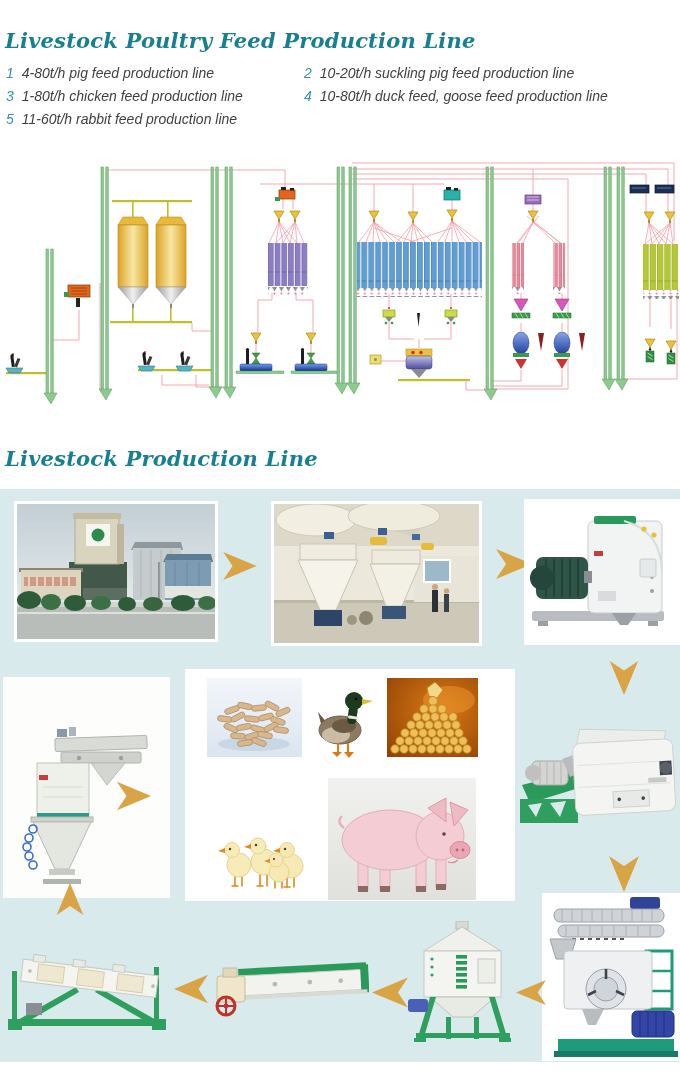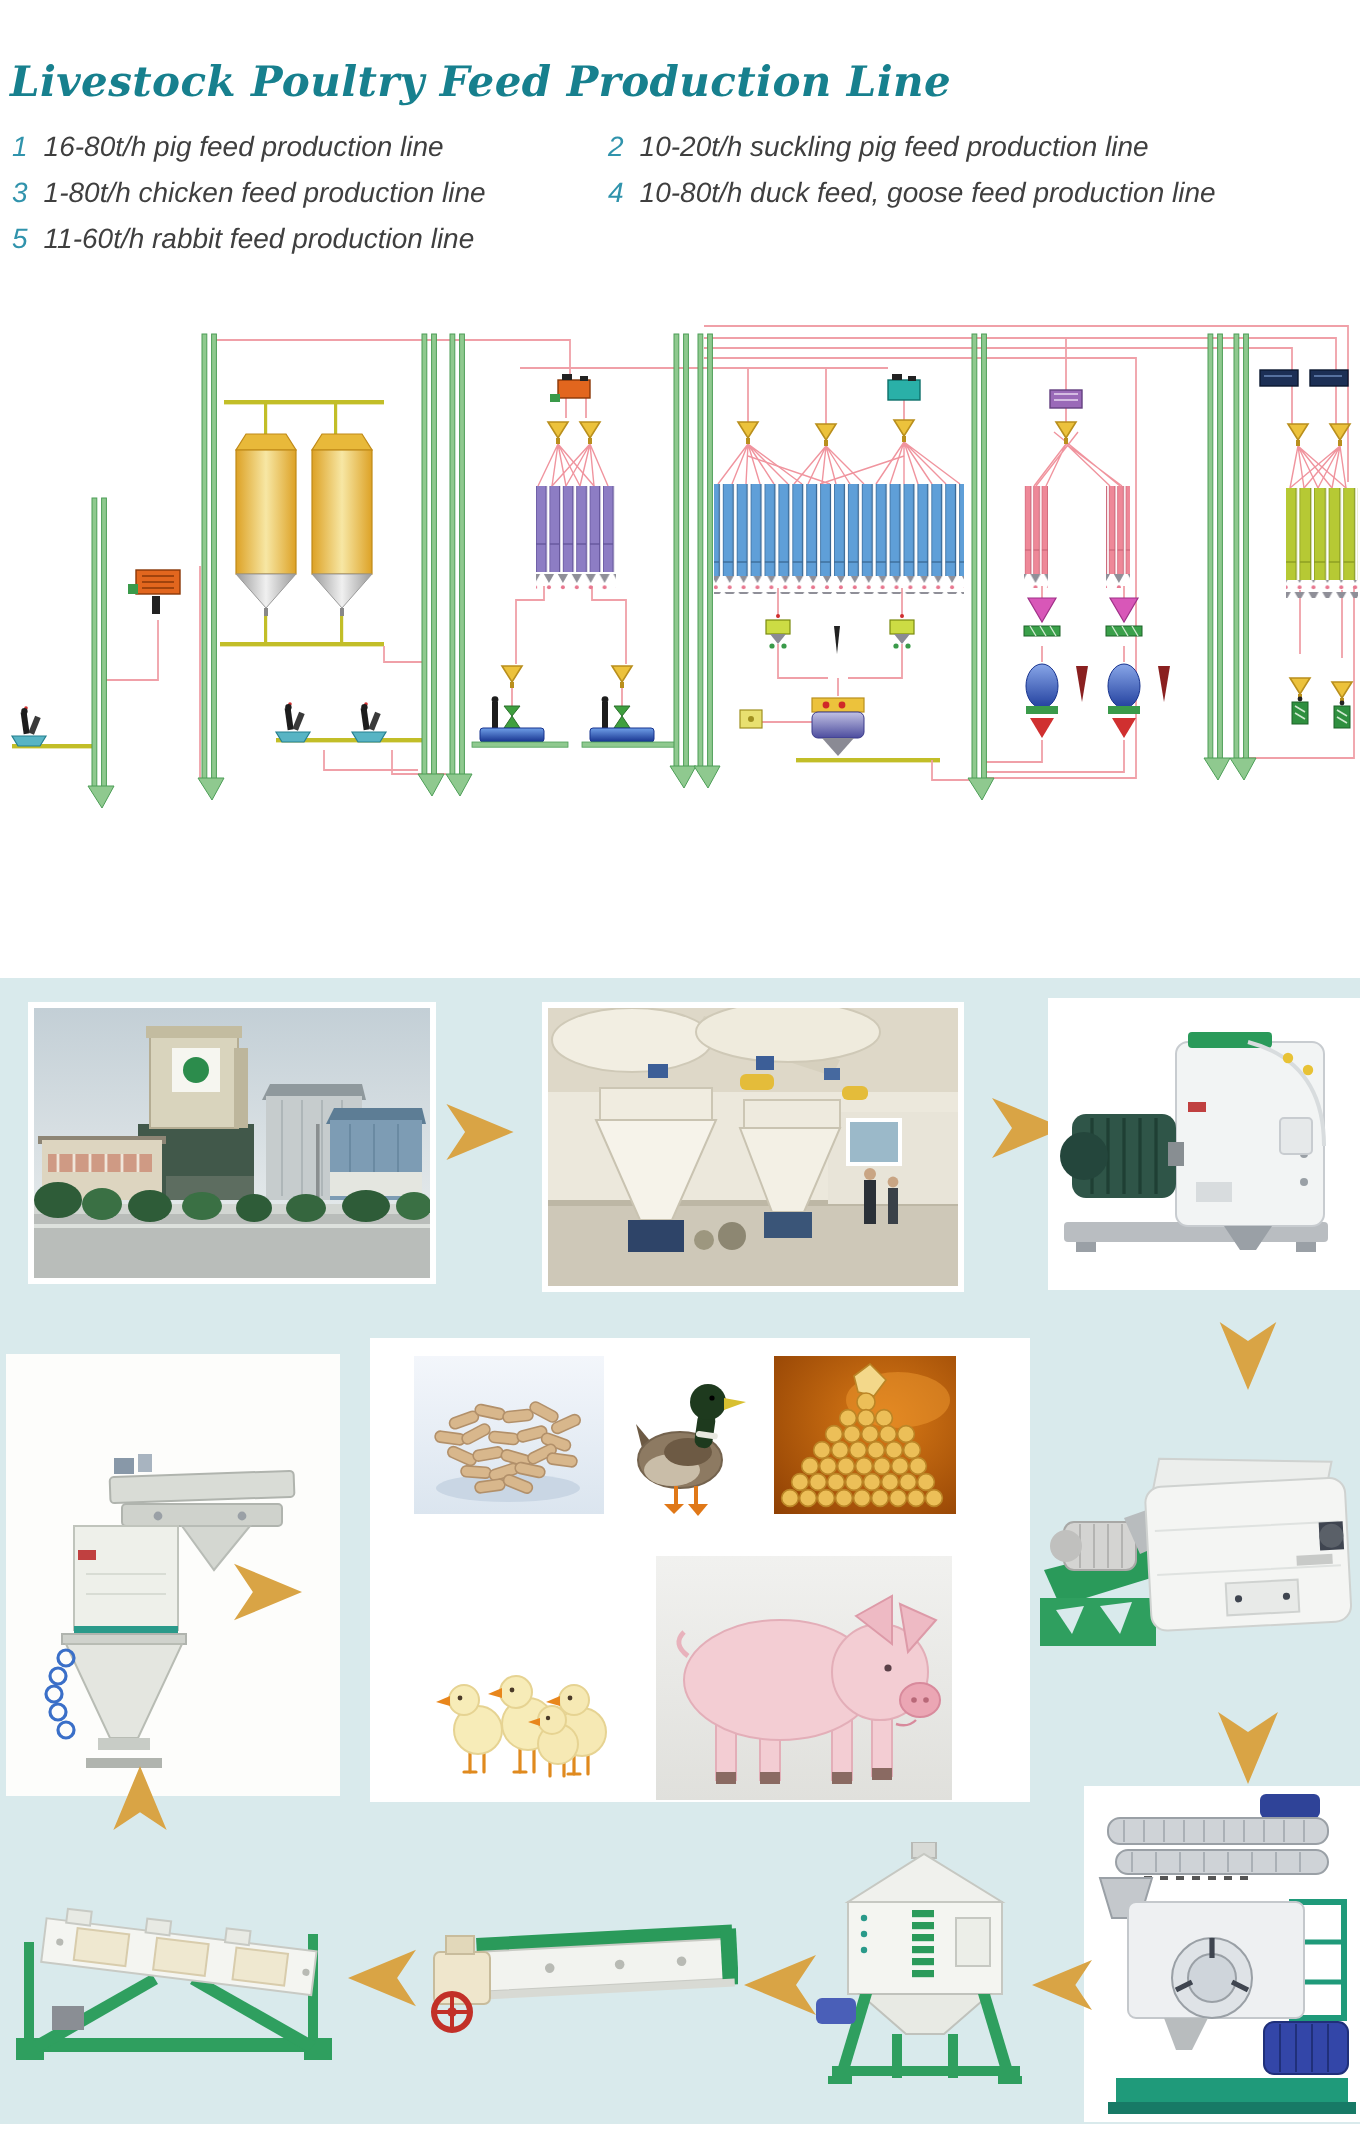--- a/index.html
+++ b/index.html
@@ -49,21 +49,21 @@
   .a9{left:174px;top:483px;width:34px;height:34px;transform:scaleX(-1);}
 </style>
 </head>
 <body>
 
 <div class="page">
 
   <h1 class="t1">Livestock Poultry Feed Production Line</h1>
 
   <ul class="speclist">
-    <li class="li-a"><span class="num">1</span><span>16-80t/h pig feed production line</span></li>
+    <li class="li-a"><span class="num">1</span><span>4-80t/h pig feed production line</span></li>
     <li class="li-b"><span class="num">2</span><span>10-20t/h suckling pig feed production line</span></li>
     <li class="li-c"><span class="num">3</span><span>1-80t/h chicken feed production line</span></li>
     <li class="li-d"><span class="num">4</span><span>10-80t/h duck feed, goose feed production line</span></li>
     <li class="li-e"><span class="num">5</span><span>11-60t/h rabbit feed production line</span></li>
   </ul>
 
   <figure class="diagram">
   <svg viewBox="0 0 680 270">
     <defs>
       <linearGradient id="gSilo" x1="0" y1="0" x2="1" y2="0">
@@ -329,20 +329,21 @@
       <rect x="604" y="24" width="2.4" height="214"></rect>
           <rect x="608.8" y="24" width="2.4" height="214"></rect>
       <polygon points="602,236 615,236 609,247"></polygon>
       <rect x="617" y="24" width="2.4" height="214"></rect>
           <rect x="621.8" y="24" width="2.4" height="214"></rect>
       <polygon points="615,236 628,236 622,247"></polygon>
     </g>
   </svg>
   </figure>
 
+  <h2 class="t2">Livestock Production Line</h2>
 
   <section class="panel">
 
     <figure class="ph factory">
       <svg viewBox="0 0 198 135" preserveAspectRatio="none">
         <defs>
             <linearGradient id="sky" x1="0" y1="0" x2="0" y2="1">
           <stop offset="0" stop-color="#c3cfd6"></stop>
               <stop offset="1" stop-color="#eef1f1"></stop>
             </linearGradient>

